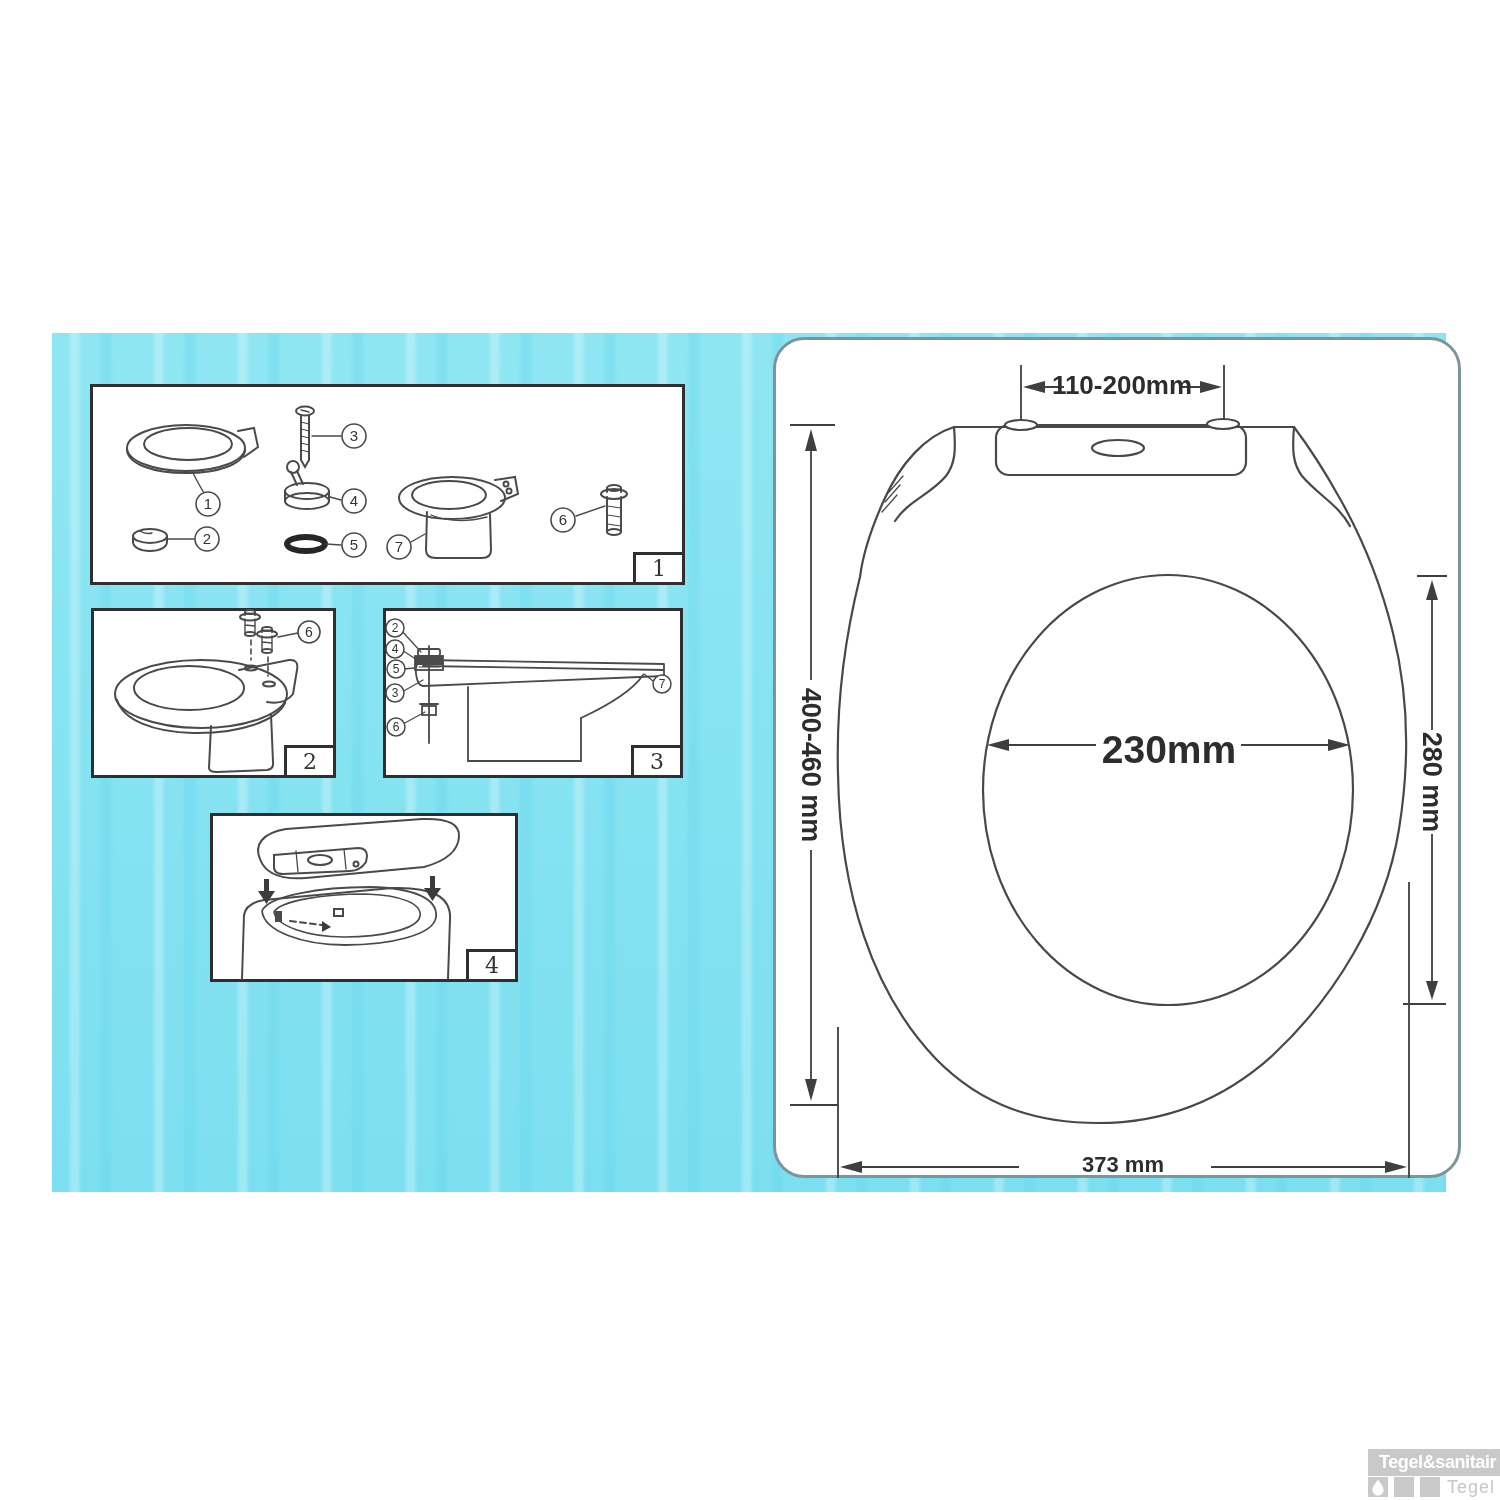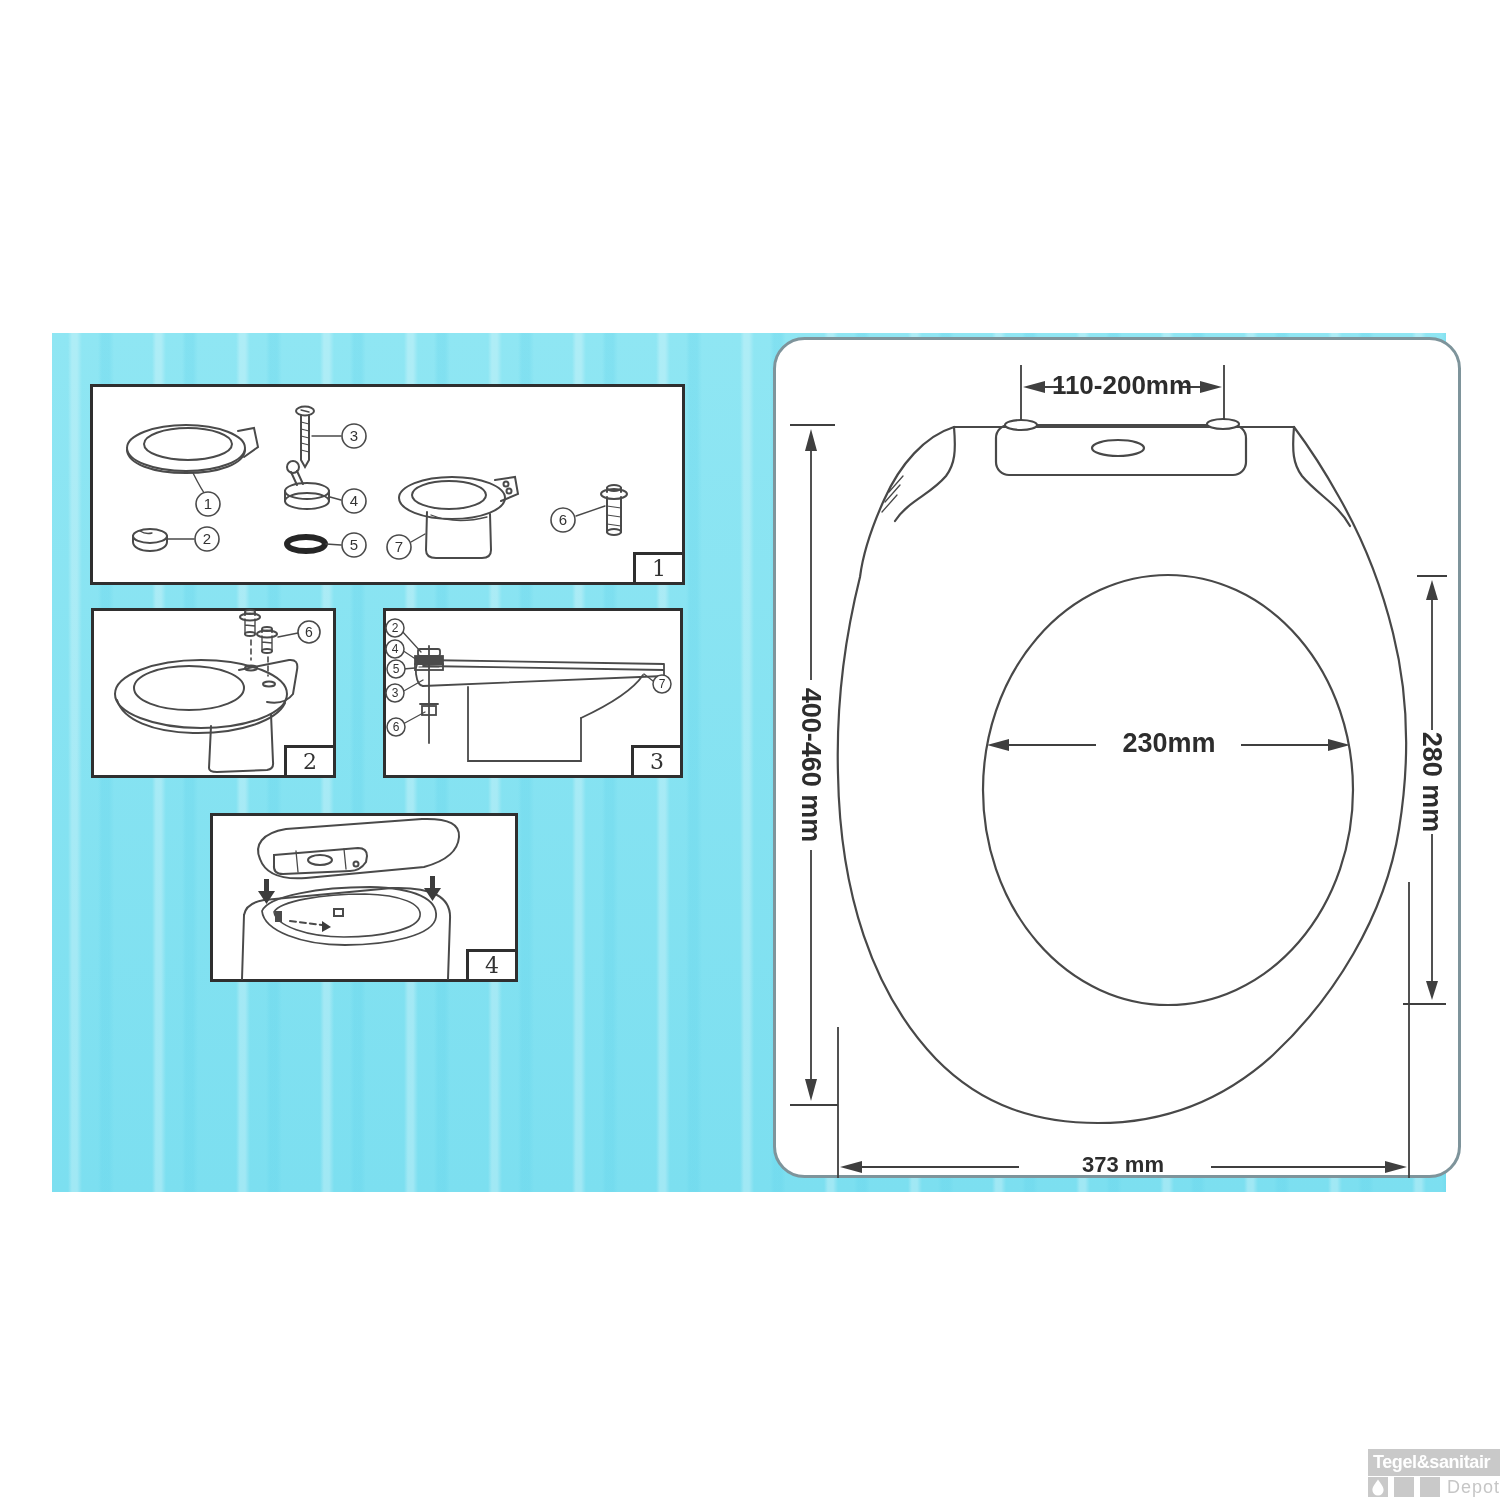--- a/index.html
+++ b/index.html
@@ -12,27 +12,27 @@
       linear-gradient(180deg,#8fe6f3,#7cdff0);}
   .panel{position:absolute;background:transparent;}
   .panel svg{position:absolute;left:0;top:0;}
   .numbox{position:absolute;right:3px;bottom:3px;width:46px;height:27px;background:#fff;
     border-top:3px solid #2f2f2f;border-left:3px solid #2f2f2f;display:flex;align-items:center;
     justify-content:center;font-family:"DejaVu Serif",serif;font-size:22px;color:#333;line-height:1;}
   .sheet{position:absolute;left:737px;top:337px;width:770px;height:841px;margin-left:36px;}
   .sheet svg{position:absolute;left:0;top:0;}
   .dim{position:absolute;color:#2d2d2d;font-weight:bold;text-align:center;white-space:nowrap;}
   .dim-hinge{left:269px;top:33px;width:160px;font-size:26px;}
-  .dim-230{left:326px;top:391px;width:140px;font-size:27px;}
+  .dim-230{left:326px;top:391px;width:140px;font-size:39px;}
   .dim-373{left:270px;top:815px;width:160px;font-size:22px;}
   .vert{transform:rotate(90deg);}
   .dim-len{left:-42px;top:413px;width:160px;height:30px;font-size:27px;line-height:30px;}
   .dim-280{left:599px;top:431px;width:120px;height:28px;font-size:27px;line-height:28px;}
   .wm-banner{position:absolute;left:1368px;top:1449px;width:132px;height:27px;background:#c9c9c9;
-    color:#fff;font-size:18px;font-weight:bold;display:flex;align-items:center;padding-left:5px;
+    color:#fff;font-size:18px;font-weight:bold;display:flex;align-items:center;padding-left:11px;
     letter-spacing:-.4px;box-sizing:border-box;}
   .wm-sq{position:absolute;top:1477px;width:20px;height:20px;background:#c9c9c9;}
   .wm-depot{position:absolute;left:1447px;top:1477px;font-size:18px;color:#c6c6c6;letter-spacing:1px;}
   text{font-family:"Liberation Sans",sans-serif;}
 </style>
 </head>
 <body>
 
 <div class="page">
   <div class="canvas"></div>
@@ -291,15 +291,15 @@
 
   <div>
     <div class="wm-banner">Tegel&amp;sanitair</div>
     <span class="wm-sq" style="left:1368px;">
       <svg width="20" height="20" viewBox="0 0 20 20">
         <path d="M 10,2.5 C 12.6,6.5 15.6,9.5 15.6,13 A 5.6,5.6 0 1 1 4.4,13 C 4.4,9.5 7.4,6.5 10,2.5 Z" fill="#ffffff"></path>
       </svg>
     </span>
     <span class="wm-sq" style="left:1394px;"></span>
     <span class="wm-sq" style="left:1420px;"></span>
-    <span class="wm-depot">Depot</span>
+    <span class="wm-depot">Tegel</span>
   </div>
 </div>
 
 </body></html>

